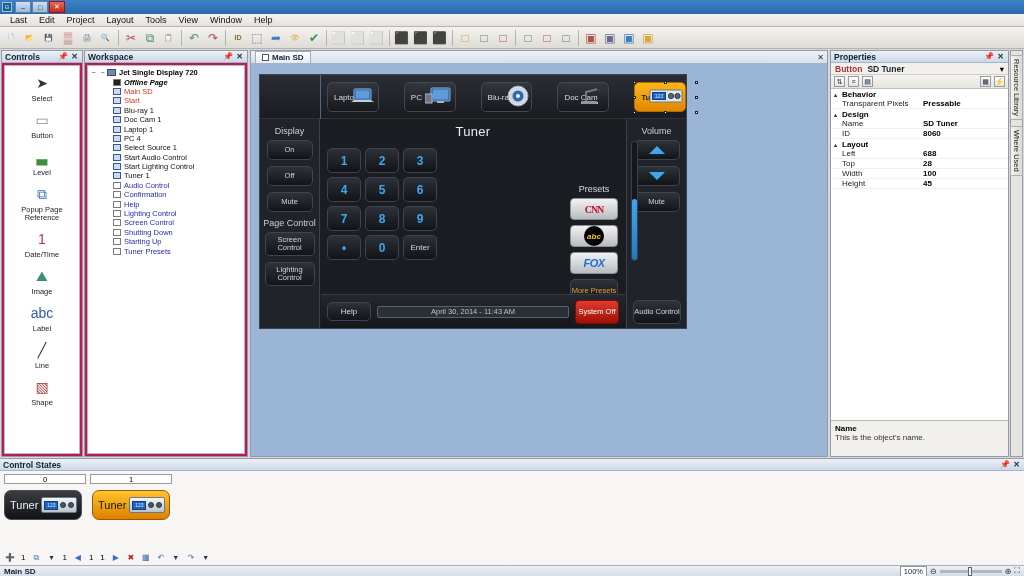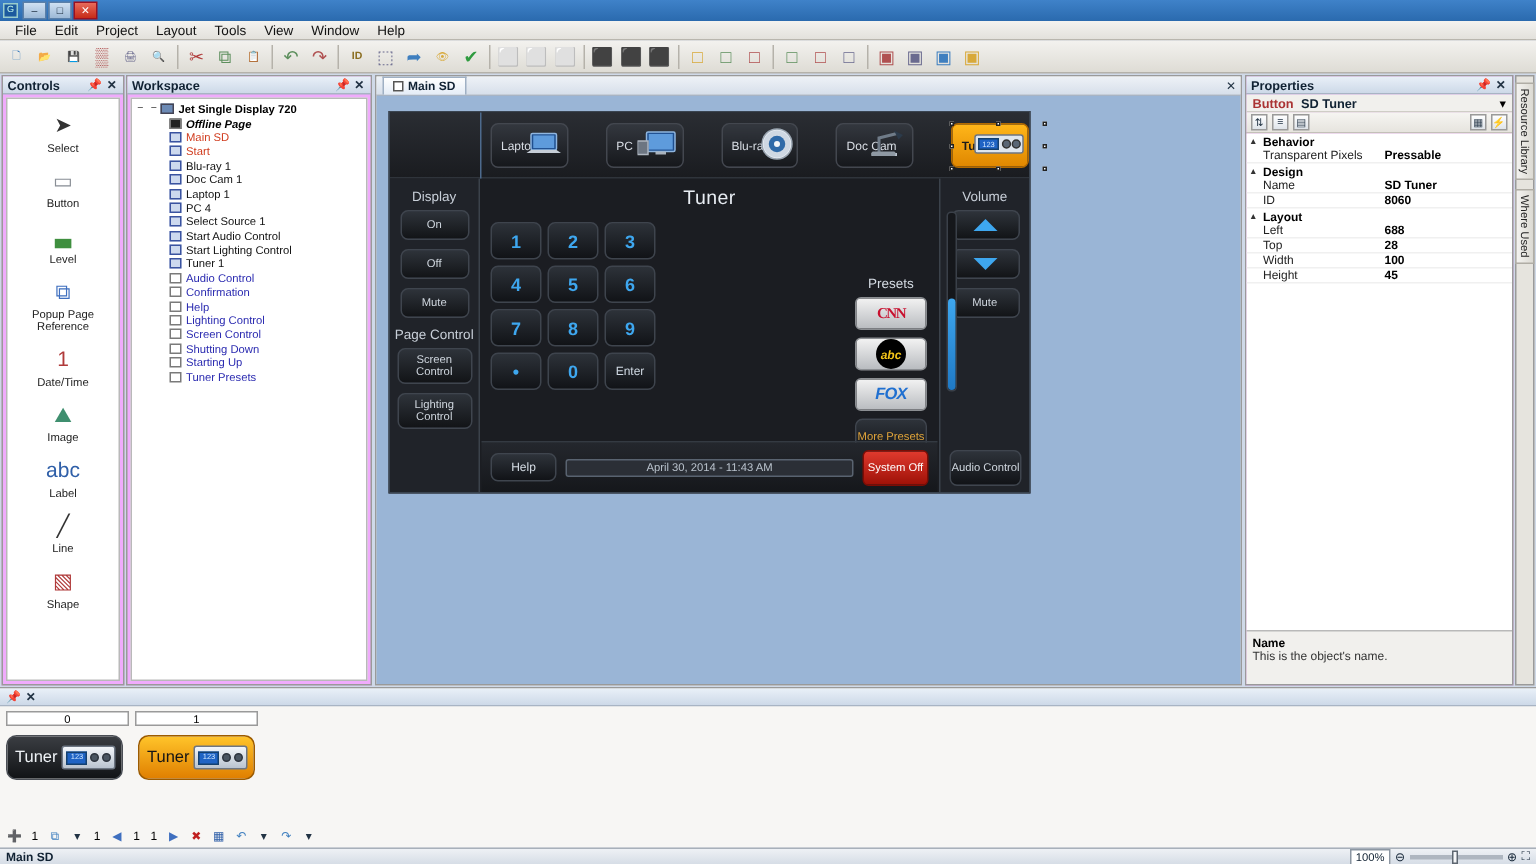--- a/index.html
+++ b/index.html
@@ -33,21 +33,21 @@
 
   
   .toolbar { height:22px; background:linear-gradient(#f3f2ef,#dedcd5); border-bottom:1px solid #b5b2aa;
      display:flex; align-items:center; padding-left:2px; gap:1px; }
   .tbi { width:18px;height:18px;display:flex;align-items:center;justify-content:center;border:1px solid transparent;}
   .tbsep { width:1px;height:16px;background:#b5b2aa;margin:0 2px; }
 
   
   .workarea { position:absolute; left:0; top:49px; right:0; bottom:118px; display:flex; }
 
-  .panel { background:#f0abfc; border:1px solid #9a9a9a; display:flex; flex-direction:column; }
+  .panel { background:#be185d; border:1px solid #9a9a9a; display:flex; flex-direction:column; }
   .panel-head { height:12px; background:linear-gradient(#e9f0f8,#cdd9e8); border-bottom:1px solid #a8b4c4;
      display:flex; align-items:center; padding:0 3px; font-size:8.5px; color:#123; font-weight:bold; }
   .panel-head .ttl { flex:1; }
   .ph-ico { width:9px;height:9px;display:flex;align-items:center;justify-content:center;font-size:8px;color:#234;margin-left:2px; }
 
   
   .controls-panel { width:82px; margin:1px; }
   .ctrl-list { flex:1; background:#fff; border:1px solid #b9b9b9; margin:2px; display:flex;
      flex-direction:column; align-items:center; padding-top:6px; gap:6px; overflow:hidden; }
   .ctrl-item { width:100%; display:flex; flex-direction:column; align-items:center; gap:1px; cursor:default; }
@@ -214,21 +214,21 @@
   <div class="titlebar">
     <div class="tb-logo">G</div>
     <div class="tb-btns">
       <div class="tb-btn">–</div>
       <div class="tb-btn">□</div>
       <div class="tb-btn close">✕</div>
     </div>
   </div>
 
   <div class="menubar" id="menubar">
-      <div class="menu-item">File</div>
+      <div class="menu-item">Last</div>
       <div class="menu-item">Edit</div>
       <div class="menu-item">Project</div>
       <div class="menu-item">Layout</div>
       <div class="menu-item">Tools</div>
       <div class="menu-item">View</div>
       <div class="menu-item">Window</div>
       <div class="menu-item">Help</div>
     </div>
 
   <div class="toolbar" id="maintoolbar">
@@ -724,20 +724,21 @@
     </div>
 
     <div class="vtabs" id="vtabs">
         <div class="vtab">Resource Library</div>
         <div class="vtab">Where Used</div>
       </div>
   </div>
 
   <div class="cs-panel">
     <div class="cs-head">
+      <span class="ttl">Control States</span>
       <span class="ph-ico">📌</span>
       <span class="ph-ico">✕</span>
     </div>
     <div class="cs-body">
       <div class="cs-numrow" id="cs-nums">
           <div class="cs-num">0</div>
           <div class="cs-num">1</div>
         </div>
       <div class="cs-thumbs" id="cs-thumbs">
           <div class="state-btn off">

